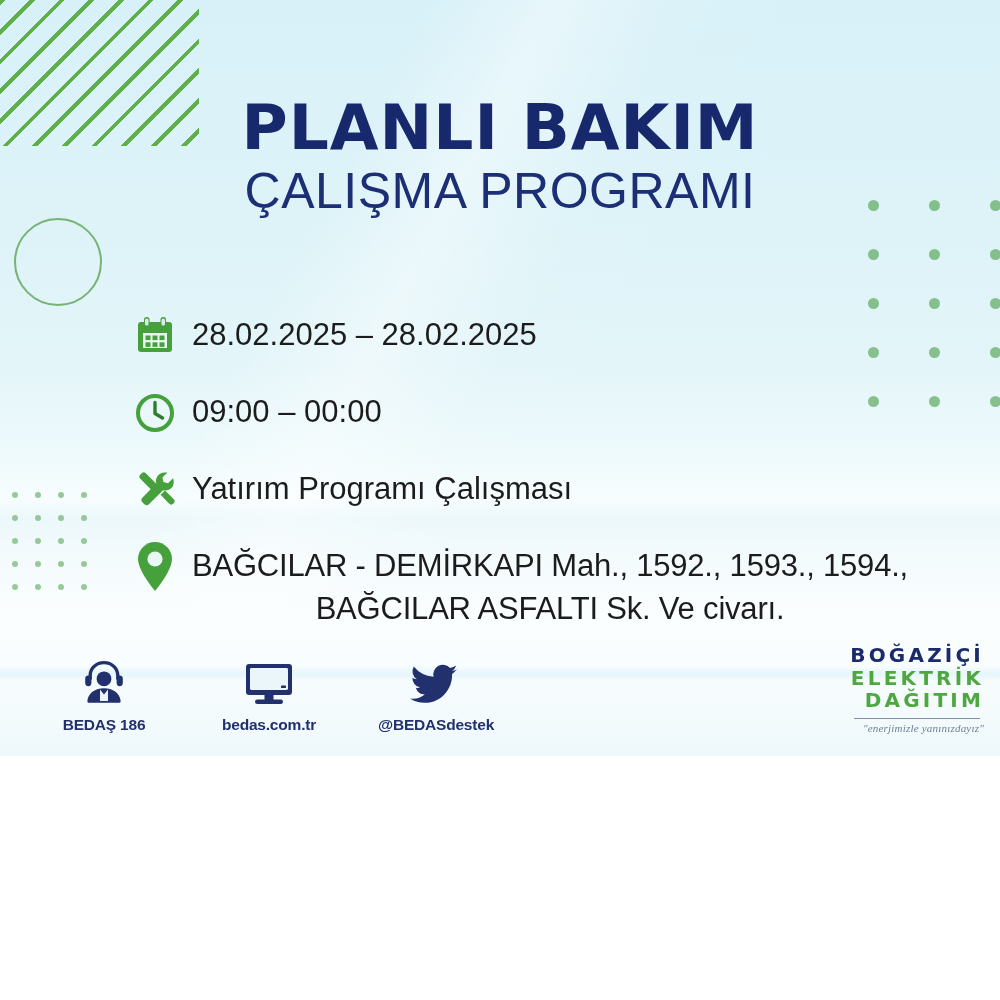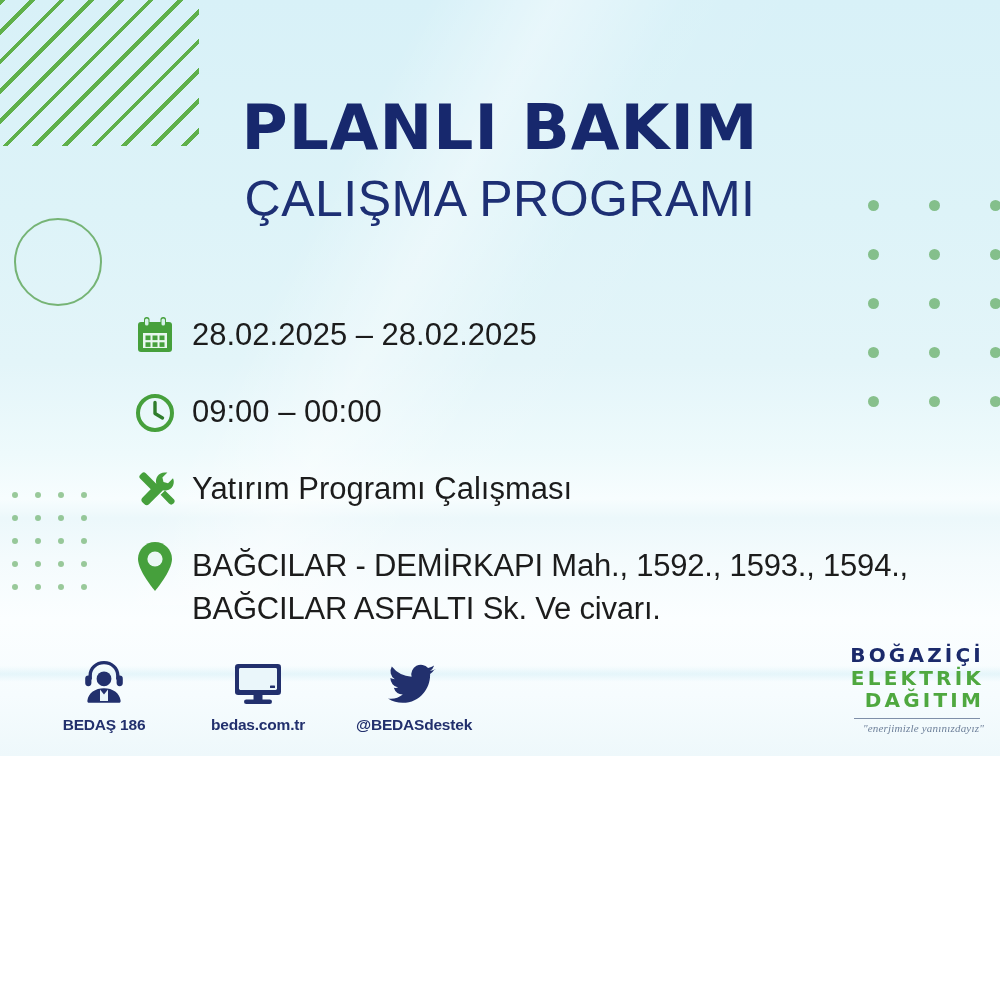--- a/index.html
+++ b/index.html
@@ -111,40 +111,41 @@
   }
   .title-main {
     font-size: 63px;
     font-weight: bold;
     letter-spacing: 1px;
     color: #17286d;
     line-height: 1.0;
     font-family: "DejaVu Sans", sans-serif;
   }
   .title-sub {
-    margin-top: 14px;
+    margin-top: 6px;
     font-size: 50px;
     font-weight: normal;
     letter-spacing: 0.5px;
     color: #1d2f74;
     line-height: 1.05;
     font-family: "Liberation Sans", sans-serif;
   }
 
   
   .info {
     position: absolute;
     left: 134px;
     top: 312px;
     width: 830px;
   }
   .row {
     display: flex;
     align-items: flex-start;
     margin-bottom: 29px;
+    text-align: center;
   }
   .row .ico {
     flex: 0 0 58px;
     height: 48px;
     display: flex;
     align-items: center;
     justify-content: flex-start;
   }
   .row .txt {
     font-size: 31px;
@@ -156,21 +157,21 @@
   .row.addr .txt { letter-spacing: -0.2px; }
   .row.addr { margin-bottom: 0; }
 
   
   .footer {
     position: absolute;
     left: 48px;
     bottom: 22px;
     display: flex;
     align-items: flex-end;
-    gap: 42px;
+    gap: 53px;
   }
   .fitem {
     width: 112px;
     text-align: center;
     color: #22306d;
   }
   .fitem .ficon {
     height: 52px;
     display: flex;
     align-items: flex-end;

